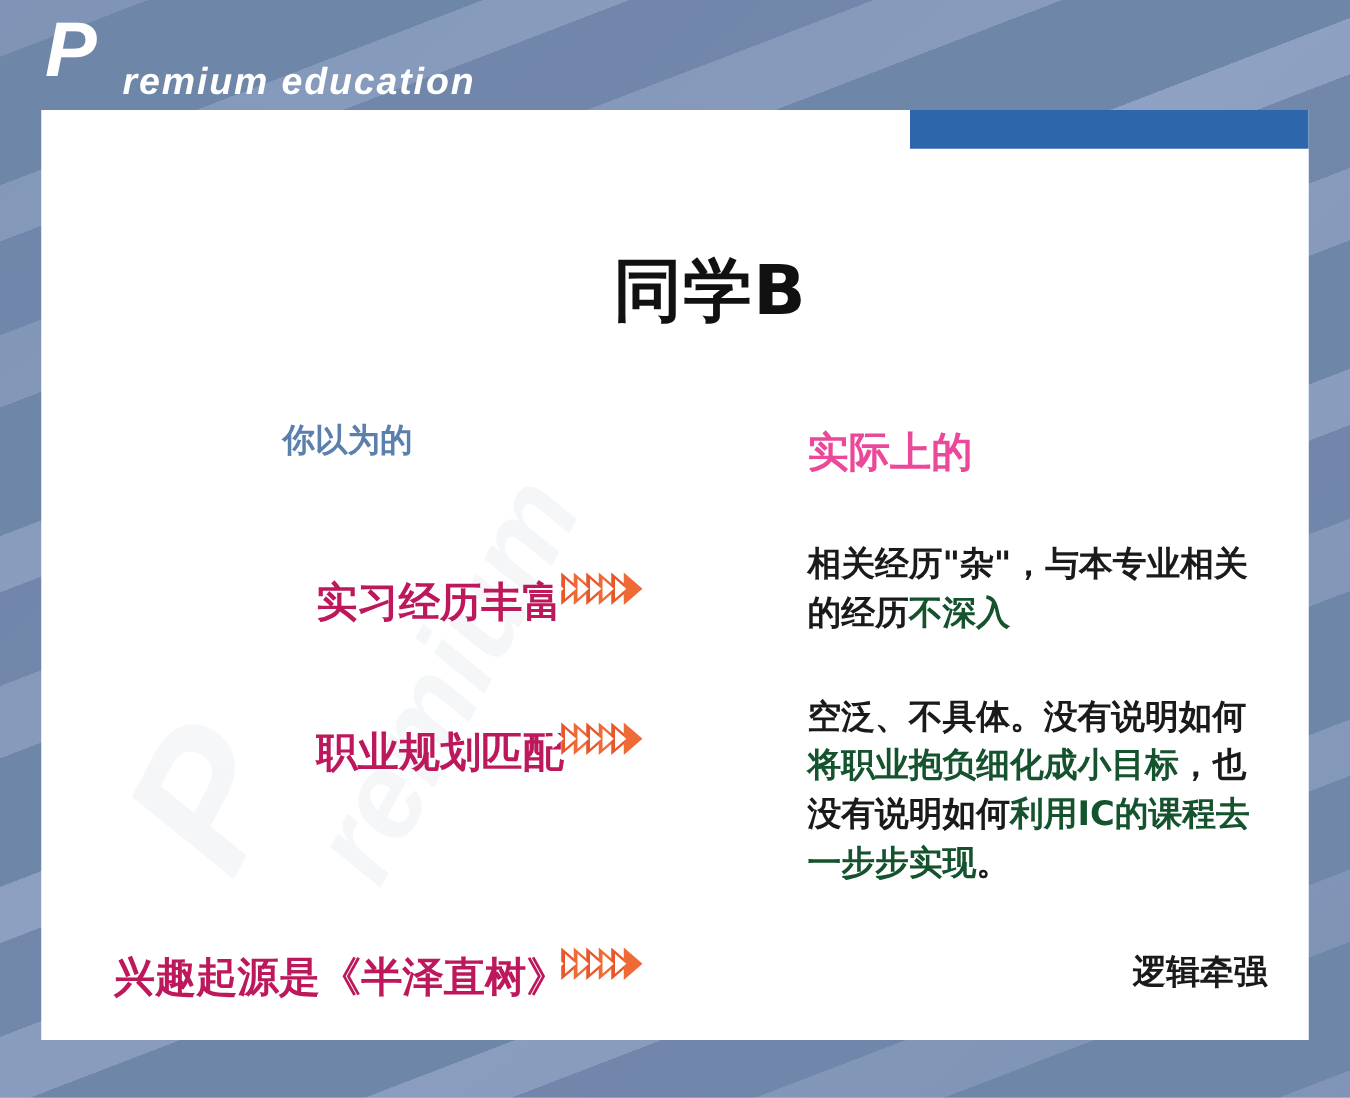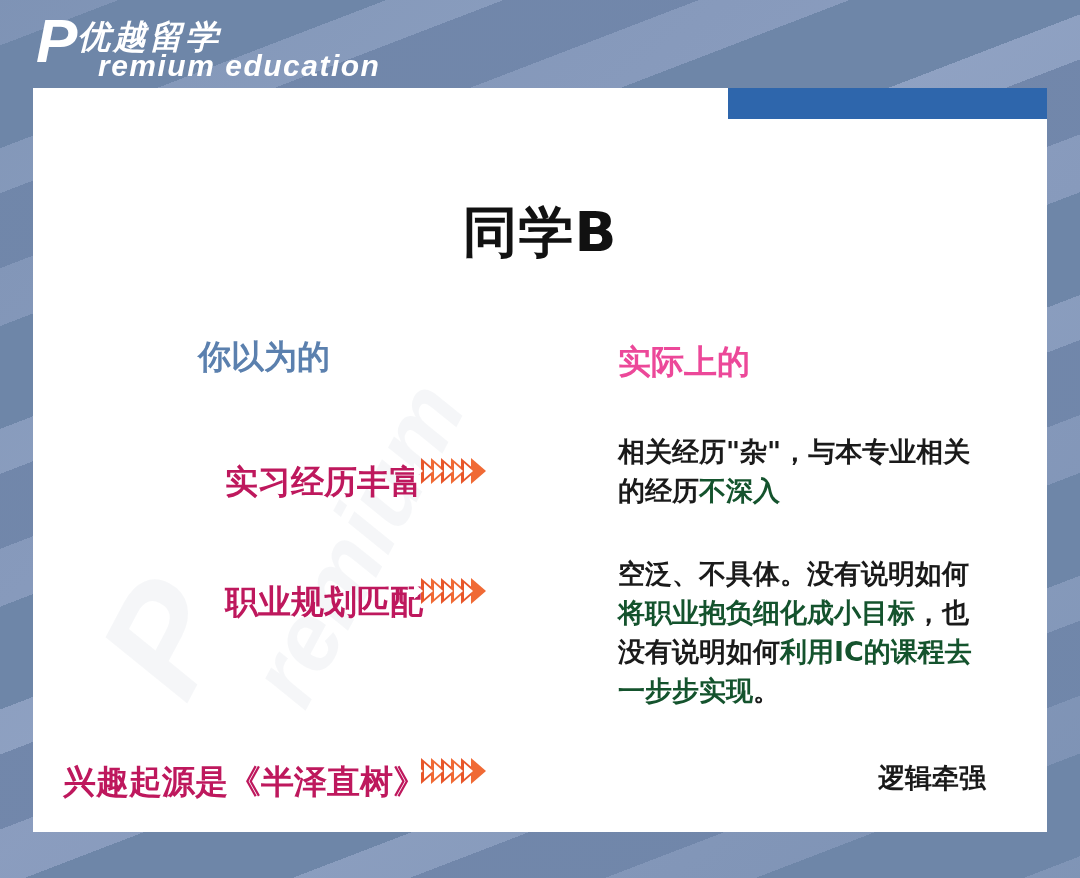--- a/index.html
+++ b/index.html
@@ -120,40 +120,41 @@
     white-space: nowrap;
   }
   .wm-1 { font-size: 150px; line-height: 1; }
   .wm-2 { font-size: 96px; line-height: 1; margin-top: 4px; margin-left: 50px; }
 
   .card-inner {
     position: relative;
     z-index: 2;
     width: 100%;
     height: 100%;
+    margin-left: 28px;
   }
 
   .title {
     position: absolute;
     left: 0;
     right: 0;
     top: 108px;
     text-align: center;
     font-size: 55px;
     font-weight: bold;
     color: #111111;
     letter-spacing: 1px;
     font-family: "DejaVu Sans", "Liberation Sans", sans-serif;
   }
 
   .col-head-left {
     position: absolute;
     left: 165px;
     top: 247px;
-    font-size: 33px;
+    font-size: 26px;
     font-weight: bold;
     color: #5b80ae;
     font-family: "DejaVu Sans", "Liberation Sans", sans-serif;
   }
   .col-head-right {
     position: absolute;
     left: 585px;
     top: 252px;
     font-size: 33px;
     font-weight: bold;
@@ -236,21 +237,20 @@
 <body>
 
 <div id="poster">
 
   <div class="bg-stripes"></div>
   <div class="bg-tint"></div>
 
   <div class="logo">
     <div class="logo-row-1">
       <span class="logo-p">P</span>
-      <span class="logo-cn">优越留学</span>
     </div>
     <div class="logo-row-2">remium education</div>
   </div>
 
   <div class="card">
 
     <div class="accent-bar"></div>
 
     <div class="watermark">
       <div class="wm-1">P</div>

